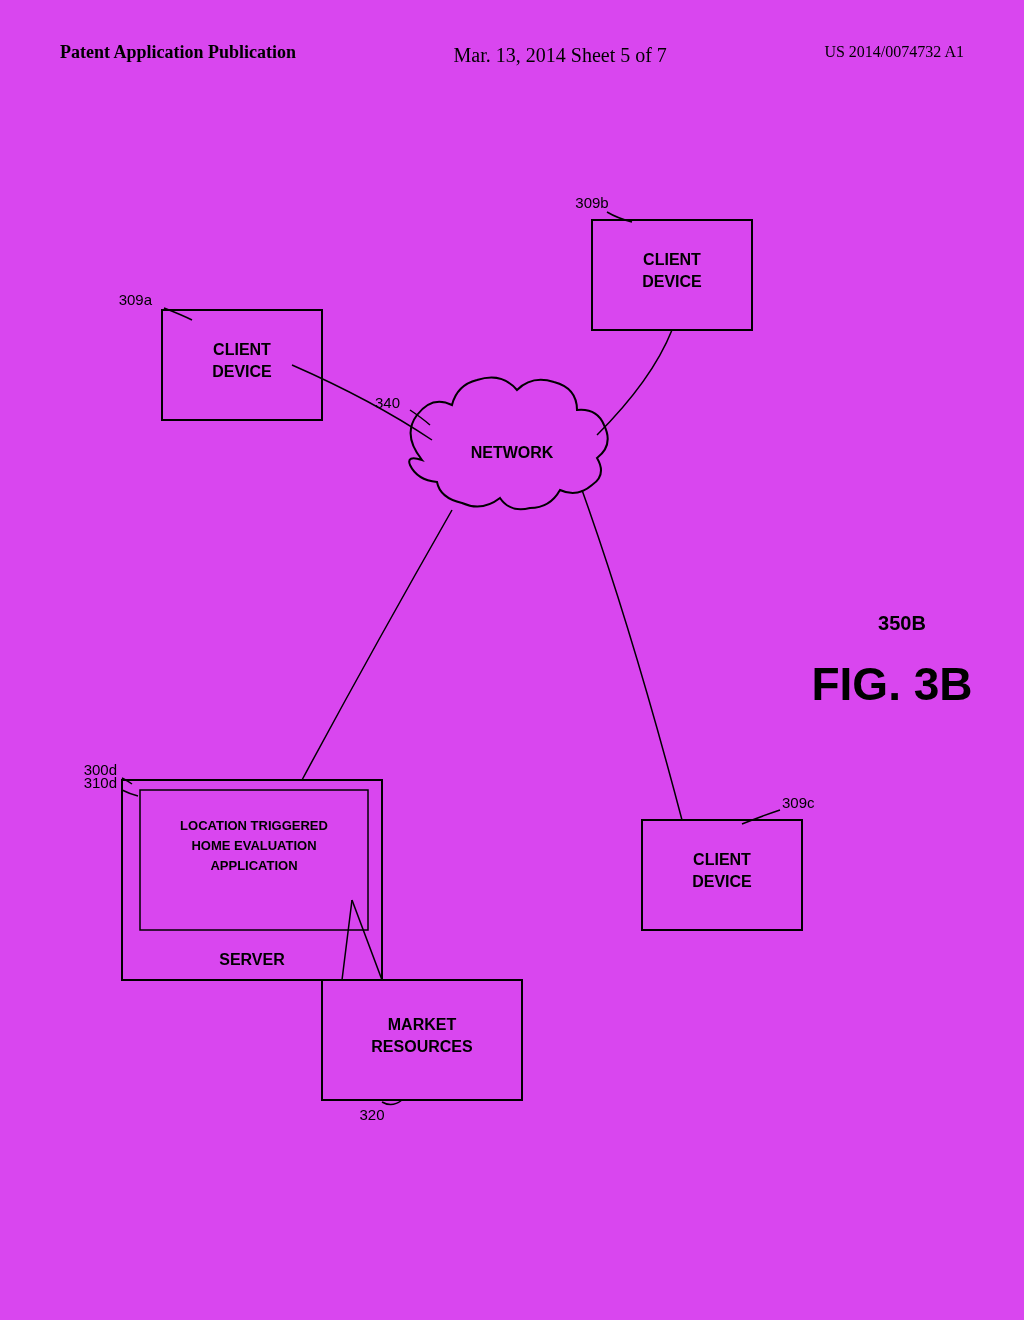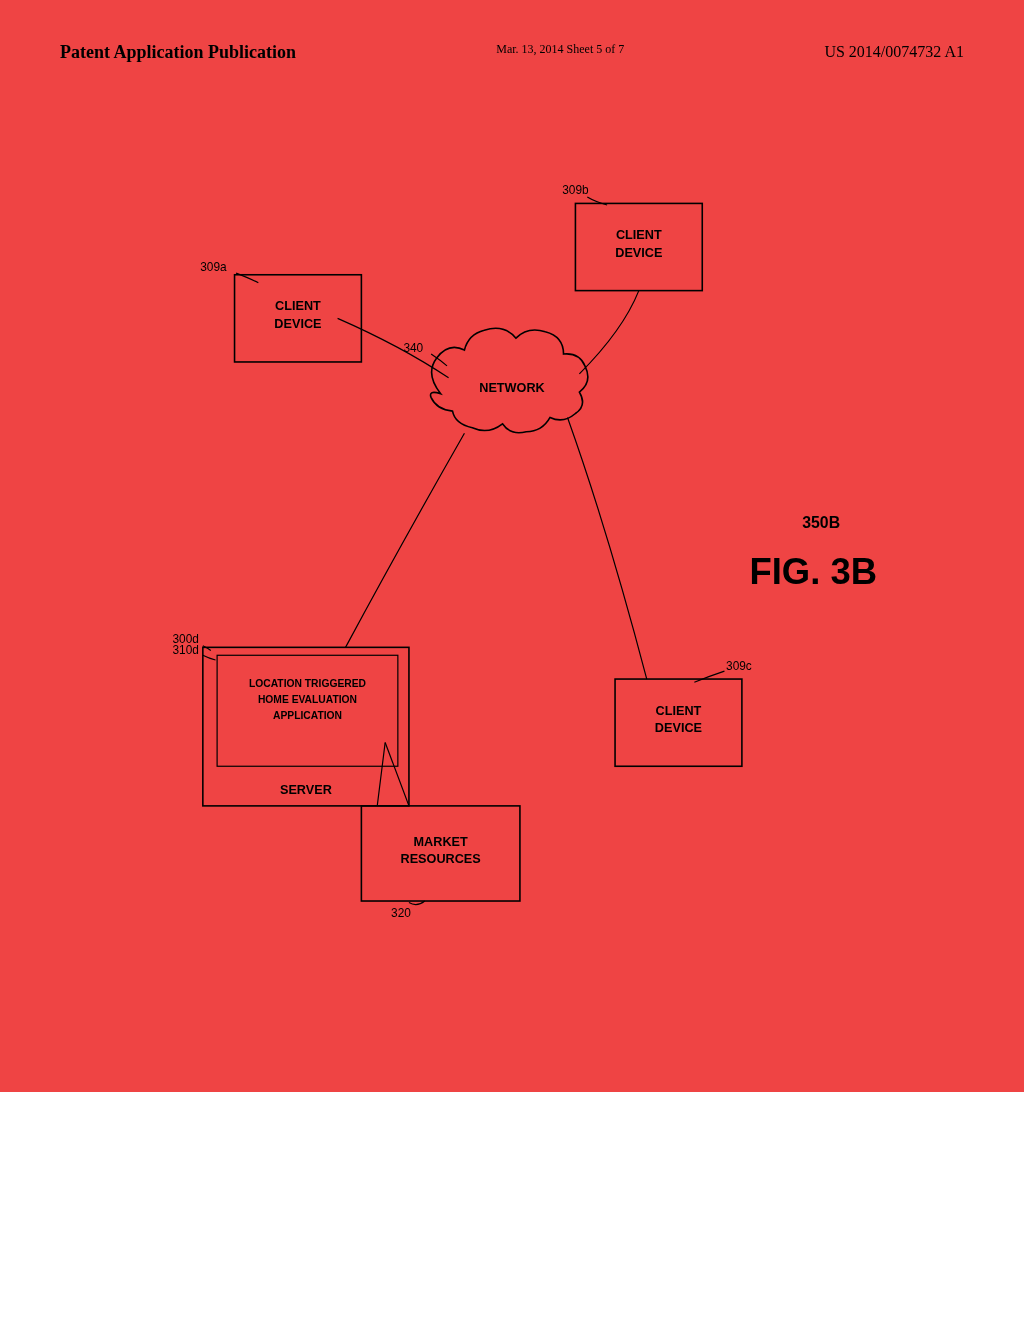--- a/index.html
+++ b/index.html
@@ -7,22 +7,22 @@
       background: #fff;
       font-family: 'Times New Roman', Times, serif;
       width: 1024px;
       height: 1320px;
       position: relative;
       overflow: hidden;
     }
 
     .page {
       width: 1024px;
-      height: 1092px;
-      background: #ef4444;
+      height: 1320px;
+      background: #d946ef;
       position: relative;
     }
 
     
     .header {
       position: absolute;
       top: 40px;
       left: 0;
       right: 0;
       display: flex;
@@ -32,21 +32,21 @@
     }
 
     .header-left {
       font-size: 18px;
       font-weight: bold;
       line-height: 1.4;
       max-width: 320px;
     }
 
     .header-center {
-      font-size: 12px;
+      font-size: 20px;
       text-align: right;
       line-height: 1.5;
     }
 
     .header-right {
       font-size: 16px;
       text-align: center;
       line-height: 1.5;
     }
 

